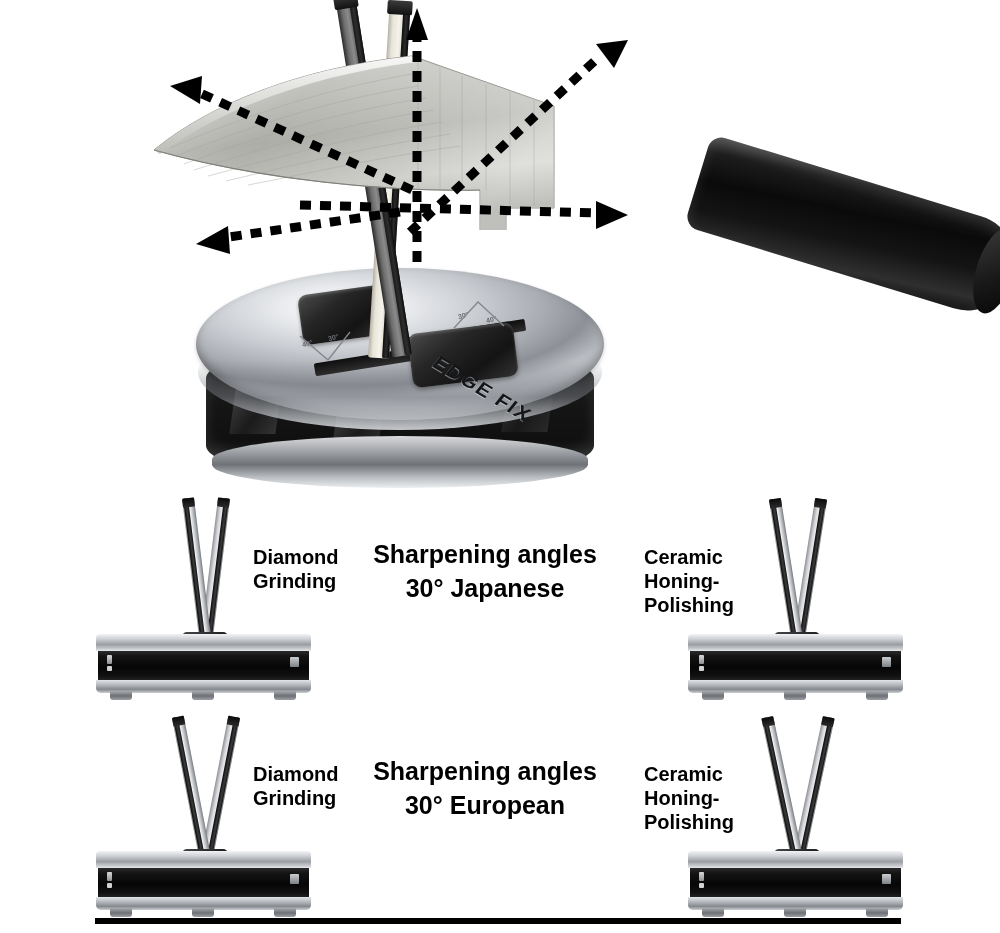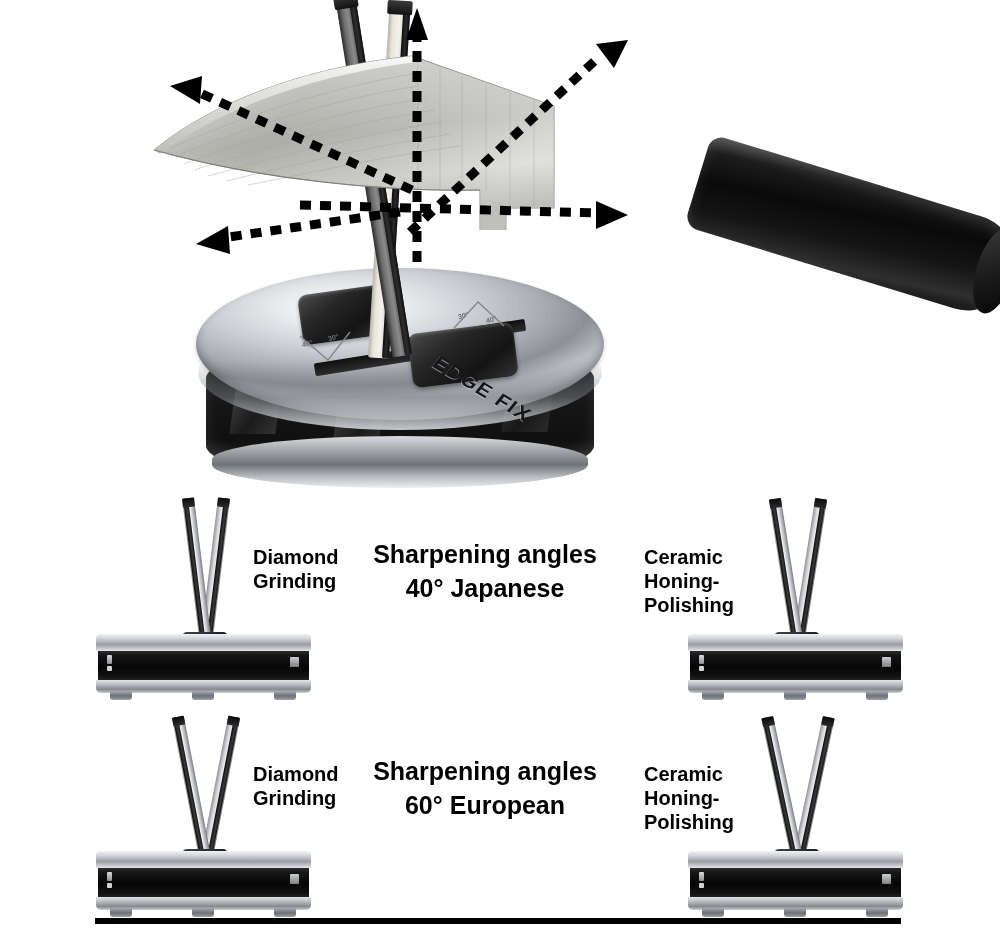--- a/index.html
+++ b/index.html
@@ -367,21 +367,21 @@
       <div class="mini-foot" style="left:14px;"></div>
       <div class="mini-foot" style="left:96px;"></div>
       <div class="mini-foot" style="left:178px;"></div>
     </div>
   </div>
 
   <div class="label-side" style="left:253px; top:545px;">Diamond
 Grinding</div>
 
   <div class="label-center" style="left:360px; top:539px; width:250px;">Sharpening angles</div>
-  <div class="label-center" style="left:360px; top:573px; width:250px;">40° Japanese</div>
+  <div class="label-center" style="left:360px; top:573px; width:250px;">30° Japanese</div>
 
   <div class="label-side" style="left:644px; top:545px;">Ceramic
 Honing-
 Polishing</div>
 
   <div class="mini" style="left:688px; top:495px;">
     <div class="mini-rods">
       <div class="mini-rod" style="width:12px; height:148px; transform:rotate(9deg);">
         <div class="r-light"></div>
         <div class="r-dark" style="left:6px;"></div>
@@ -431,21 +431,21 @@
       <div class="mini-foot" style="left:14px;"></div>
       <div class="mini-foot" style="left:96px;"></div>
       <div class="mini-foot" style="left:178px;"></div>
     </div>
   </div>
 
   <div class="label-side" style="left:253px; top:762px;">Diamond
 Grinding</div>
 
   <div class="label-center" style="left:360px; top:756px; width:250px;">Sharpening angles</div>
-  <div class="label-center" style="left:360px; top:790px; width:250px;">60° European</div>
+  <div class="label-center" style="left:360px; top:790px; width:250px;">30° European</div>
 
   <div class="label-side" style="left:644px; top:762px;">Ceramic
 Honing-
 Polishing</div>
 
   <div class="mini" style="left:688px; top:712px;">
     <div class="mini-rods">
       <div class="mini-rod" style="width:12px; height:148px; transform:rotate(12deg);">
         <div class="r-light"></div>
         <div class="r-dark" style="left:6px;"></div>

